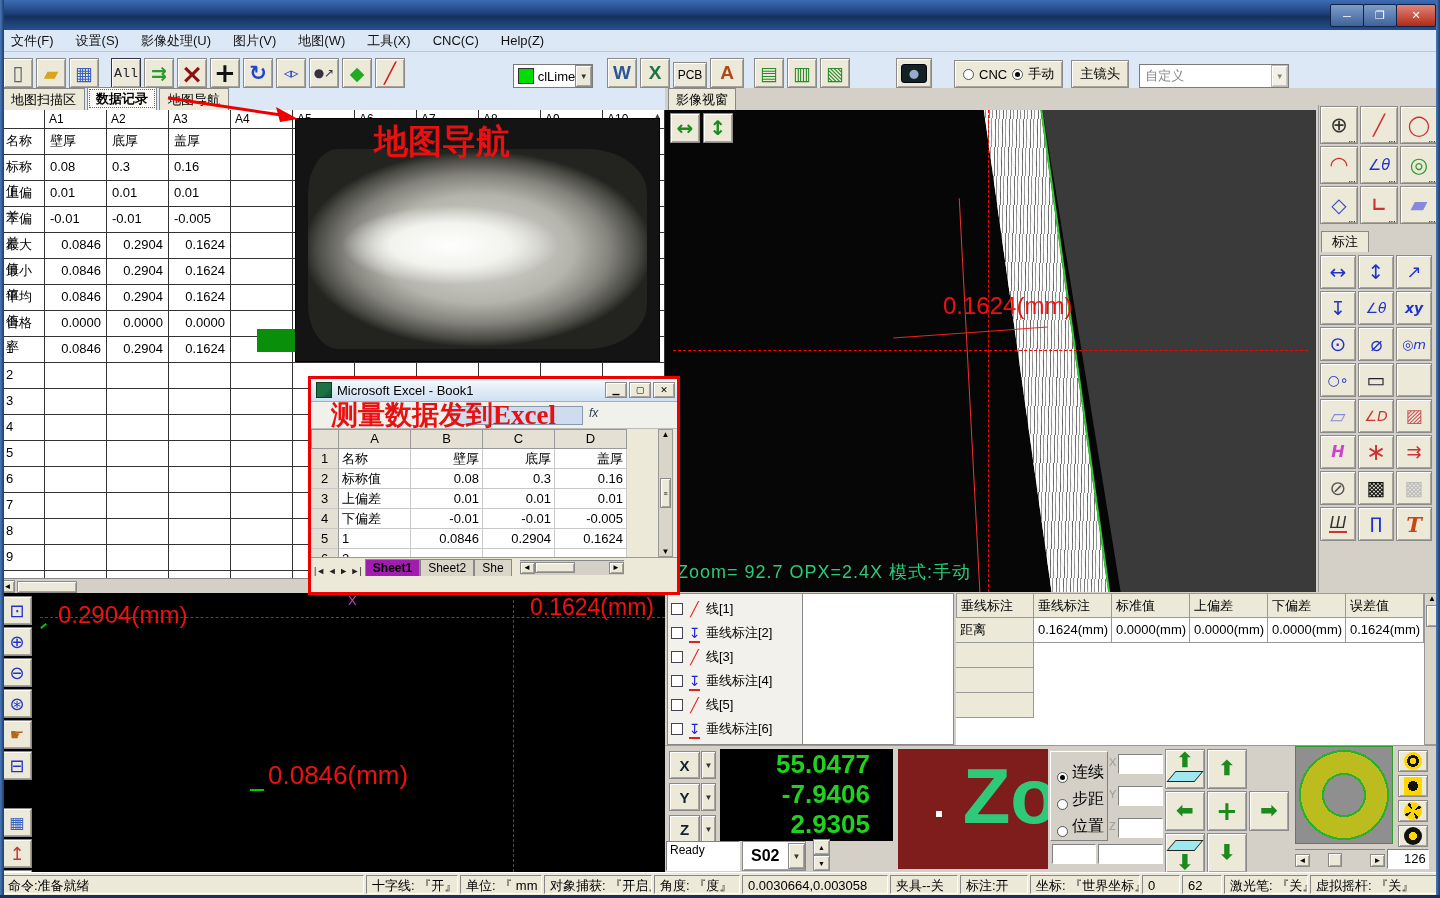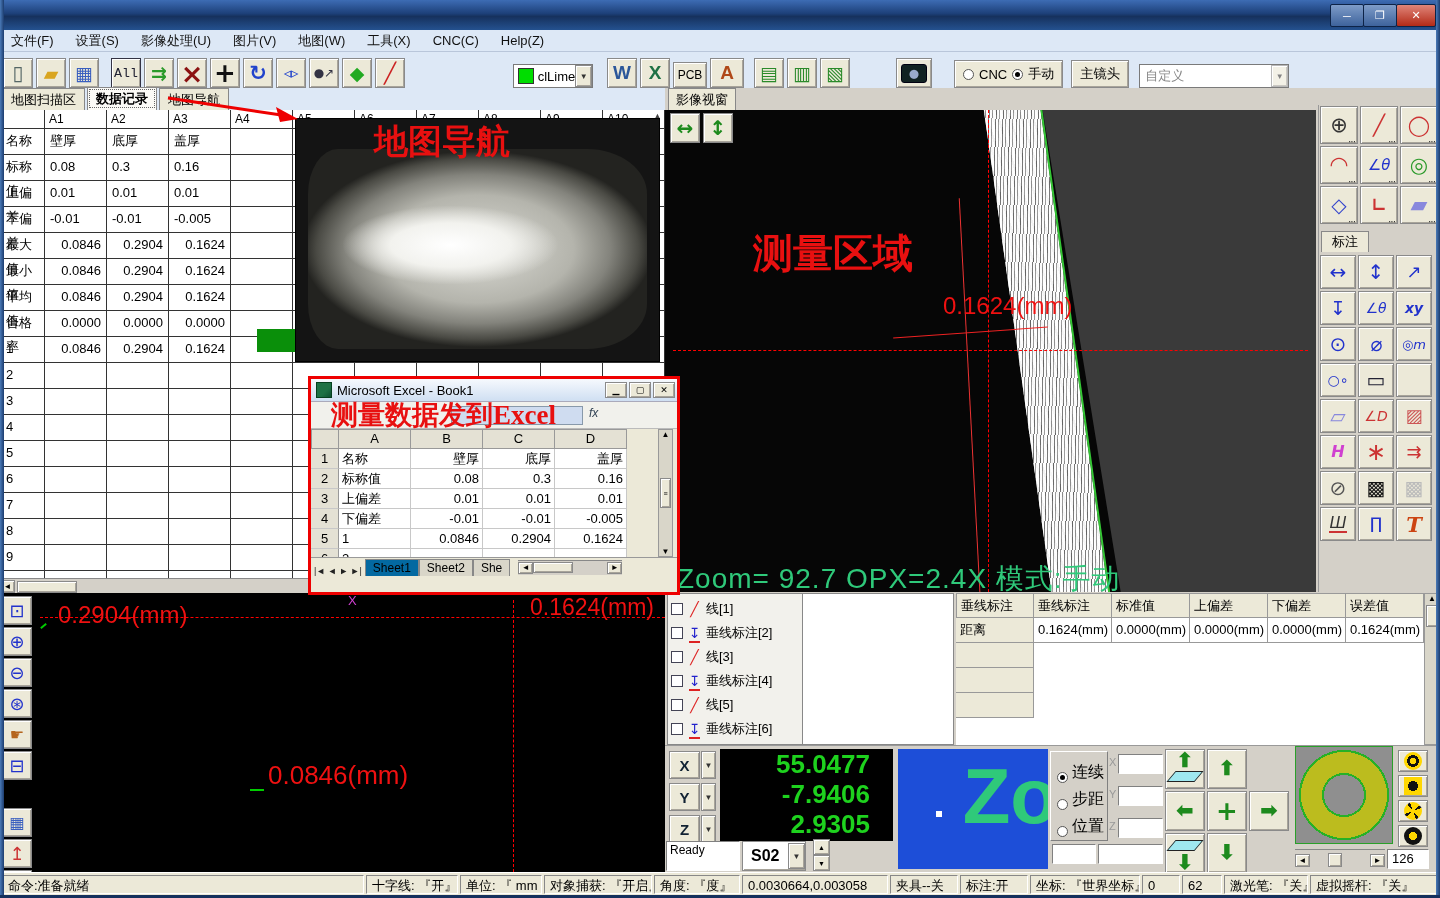--- a/index.html
+++ b/index.html
@@ -139,42 +139,42 @@
   .xl-cell{border-right:1px solid #c8c8c8;border-bottom:1px solid #c8c8c8;box-sizing:border-box;line-height:19px;
            width:72px;padding:0 3px;overflow:hidden;background:#fff}
   .xl-cell:first-child{width:28px;background:#e4e1d4;text-align:center;border-right:1px solid #999;padding:0}
   .xl-cell:nth-child(n+3){text-align:right}
   #xl-vscroll{position:absolute;right:4px;top:50px;width:15px;height:128px;background:#d9d6c9;border:1px solid #999;
               display:flex;flex-direction:column;align-items:center;justify-content:space-between;box-sizing:border-box}
   #xl-sheetbar{height:18px;display:flex;align-items:flex-end;background:#ece9d8;border-top:1px solid #999}
   .xl-nav{font-size:9px;padding:0 3px;color:#222}
   .xl-tab{padding:0 7px;font-size:12px;border:1px solid #888;border-bottom:none;background:#d9d6c9;height:16px;line-height:16px}
   .xl-tabs { display:flex }
-  .xl-tabs .xl-tab:first-child{background:#0369a1;font-weight:normal}
+  .xl-tabs .xl-tab:first-child{background:#a21caf;font-weight:bold}
   #xl-hscroll{margin-left:8px;width:104px;height:14px;align-self:center}
   #xl-status{height:18px;display:flex;align-items:center;background:#ece9d8;border-top:1px solid #999;font-size:12px}
   .xl-stseg{border:1px solid #999;border-color:#888 #fff #fff #888;height:14px;line-height:14px;padding:0 6px;margin-left:6px}
 
   
   #iv-tabstrip{left:665px;top:88px;width:651px;height:22px;background:#d4d0c8}
   #iv-tab{position:absolute;left:3px;top:0;height:21px;padding:0 7px;background:#ece9d8;border:1px solid #888;border-bottom:none;
           display:flex;align-items:center;font-size:13px}
   #imgview{left:665px;top:110px;width:651px;height:482px;background:#060606;overflow:hidden}
   #iv-gray{position:absolute;inset:0;background:#3a3a3a;clip-path:polygon(58% 0,100% 0,100% 100%,70% 100%)}
   #iv-band{position:absolute;left:318px;top:-6px;width:56px;height:505px;transform:rotate(-8deg);transform-origin:top left;
     background:repeating-linear-gradient(100deg,rgba(255,255,255,.95) 0 2px,rgba(140,140,140,.85) 2px 3px,rgba(255,255,255,.9) 3px 6px,rgba(90,90,90,.8) 6px 7px),
                repeating-linear-gradient(80deg,#fff 0 4px,#aaa 4px 6px,#eee 6px 9px,#888 9px 11px);
     border-right:2px solid #35c535}
   .dash-h{border-top:1px dashed #f00}
   .dash-v{border-left:1px dashed #f00}
   #iv-annot{position:absolute;left:88px;top:116px;font-size:40px}
   #iv-label{position:absolute;left:278px;top:182px;font-size:24px;color:#ef1111}
   #iv-leader{position:absolute;left:228px;top:222px;width:155px;height:1px;background:#e22;transform:rotate(-4deg)}
   #iv-edge{position:absolute;left:305px;top:88px;width:1px;height:430px;background:#e33;transform:rotate(-3deg)}
-  #iv-zoomtext{position:absolute;left:12px;top:450px;font-size:28px;color:#2fc97a;letter-spacing:1px;white-space:nowrap}
+  #iv-zoomtext{position:absolute;left:12px;top:450px;font-size:18px;color:#2fc97a;letter-spacing:1px;white-space:nowrap}
   .iv-btn{position:absolute;width:30px;height:30px}
 
   
   #rtools{left:1318px;top:105px;width:122px;height:487px;background:#d4d0c8;border-left:1px solid #999}
   .rt-grid{display:flex;flex-wrap:wrap}
   .rt-btn{width:38px;height:38px;margin:1px;position:relative}
   .rt-btn::after{content:"···";position:absolute;right:2px;bottom:-4px;font-size:10px;color:#222;letter-spacing:-1px}
   .an-btn{width:36px;height:34px;margin:1px}
   #rt-tab{margin:6px 0 2px 2px;width:46px;height:20px;background:#ece9d8;border:1px solid #888;border-bottom:none;
           display:flex;align-items:center;justify-content:center;font-size:13px}
@@ -209,21 +209,21 @@
   .axis-btn{position:absolute;width:31px;height:28px;font-size:15px;font-weight:bold;color:#123}
   .axis-dd{position:absolute;width:15px;height:28px}
   #dro-display{position:absolute;left:55px;top:3px;width:173px;height:92px;background:#000}
   .dro-val{width:150px;text-align:right;color:#1ed21e;font-size:26px;font-weight:bold;line-height:30px;font-family:"Liberation Sans",sans-serif}
   #ready-box{position:absolute;left:1px;top:95px;width:74px;height:30px}
   #ready-box span{font-size:12px;position:absolute;left:3px;top:1px}
   #speed-combo{position:absolute;left:77px;top:95px;width:64px;height:30px}
   #speed-combo .val{font-size:16px;font-weight:bold;padding-left:8px}
   #spinner{position:absolute;left:148px;top:93px;width:17px;height:32px;display:flex;flex-direction:column}
   .spin-btn{height:16px;font-size:7px}
-  #navprev{position:absolute;left:233px;top:3px;width:150px;height:120px;background:#1d4ed8;overflow:hidden}
+  #navprev{position:absolute;left:233px;top:3px;width:150px;height:120px;background:#7f1d1d;overflow:hidden}
   #navprev .zo{position:absolute;right:-10px;top:8px;font-size:78px;font-weight:bold;color:#2fc97a;line-height:1}
   #navprev .dot{position:absolute;left:38px;top:62px;width:6px;height:6px;background:#fff}
   #modebox{position:absolute;left:385px;top:5px;width:58px;height:90px;border:1px solid;border-color:#fff #808080 #808080 #fff;padding:4px 0 0 6px;box-sizing:border-box}
   .mode{display:flex;align-items:flex-end;gap:4px;height:27px;font-size:16px}
   #modebox .mode:first-child .radio{position:relative}
   #modebox .mode:first-child .radio::after{content:"";position:absolute;left:2px;top:2px;width:5px;height:5px;border-radius:50%;background:#000}
   .mini-axis{position:absolute;color:#999;font-size:11px}
   .mini-input{position:absolute;width:45px;height:20px}
   .jog{position:absolute;width:40px;height:40px}
   .jog .ic{font-size:26px;color:#1d8a1d;font-weight:bold}
@@ -232,21 +232,21 @@
   .jog .arrow{position:absolute;left:0;right:0;text-align:center;font-size:20px;color:#1d8a1d;font-weight:bold}
   #ringpanel{position:absolute;left:630px;top:0;width:98px;height:98px;background:#8f8f8f;border:1px solid #2aa02a;box-sizing:border-box}
   #ring{position:absolute;inset:0;background:radial-gradient(circle,#8f8f8f 0 20px,#27b127 20px 22px,#bcbc1e 22px 43px,#27b127 43px 45px,#8f8f8f 45px 100%)}
   .lpat{position:absolute;left:733px;width:30px;height:22px}
   .lpat .ic::before{content:"";display:block;width:18px;height:18px;border-radius:50%}
   .lpat[data-pattern="ring-full"] .ic::before{background:radial-gradient(circle,#ffd700 0 3px,#111 3px 6px,#ffd700 6px 9px);border-radius:50%}
   .lpat[data-pattern="ring-square"] .ic::before{background:radial-gradient(circle,#111 0 5px,#ffd700 5px 100%);border-radius:0}
   .lpat[data-pattern="ring-segments"] .ic::before{background:conic-gradient(#ffd700 0 50deg,#111 50deg 70deg,#ffd700 70deg 140deg,#111 140deg 160deg,#ffd700 160deg 230deg,#111 230deg 250deg,#ffd700 250deg 320deg,#111 320deg 340deg,#ffd700 340deg)}
   .lpat[data-pattern="ring-spot"] .ic::before{background:radial-gradient(circle,#ffd700 0 4px,#111 4px 9px)}
   #light-scroll{position:absolute;left:630px;top:103px;width:90px;height:20px}
-  #light-val{position:absolute;left:722px;top:103px;width:42px;height:20px;line-height:18px;padding-left:4px}
+  #light-val{position:absolute;left:722px;top:103px;width:42px;height:20px;line-height:18px;padding-left:16px}
 
   
   #statusbar{left:0;top:872px;width:1440px;height:23px;background:#ece9d8;display:flex;align-items:center;border-top:1px solid #fff}
   .st{height:19px;line-height:19px;border:1px solid;border-color:#888 #fff #fff #888;margin-left:2px;padding:0 5px;
       font-size:13px;white-space:nowrap;overflow:hidden;box-sizing:border-box}
 
   
   .frame-v{top:0;width:4px;height:898px;background:linear-gradient(90deg,#4a7ab8,#1c3c6e);z-index:50}
   #frame-b{left:0;top:895px;width:1440px;height:3px;background:#16315d;z-index:50}
   svg{display:block}
@@ -832,21 +832,20 @@
     <div id="iv-band"></div>
     <div class="iv-btn btn3d" style="left:5px;top:3px">
         <i class="ic" data-icon="h-arrows-green"></i>
       </div>
     <div class="iv-btn btn3d" style="left:38px;top:3px">
         <i class="ic" data-icon="v-arrows-green"></i>
       </div>
     <div class="dash-h" style="position:absolute;left:8px;right:8px;top:240px"></div>
     <div class="dash-v" style="position:absolute;left:323px;top:0;bottom:0"></div>
     <div id="iv-edge"></div>
-    <div id="iv-annot" class="red-annot">测量区域</div>
     <div id="iv-leader"></div>
     <div id="iv-label">0.1624(mm)</div>
     <div id="iv-zoomtext">Zoom= 92.7 OPX=2.4X 模式:手动</div>
   </div>
 
   <div id="rtools" class="abs">
     <div class="rt-grid">
 
     <button class="rt-btn btn3d">
           <i class="ic" data-icon="point-tool"></i>

